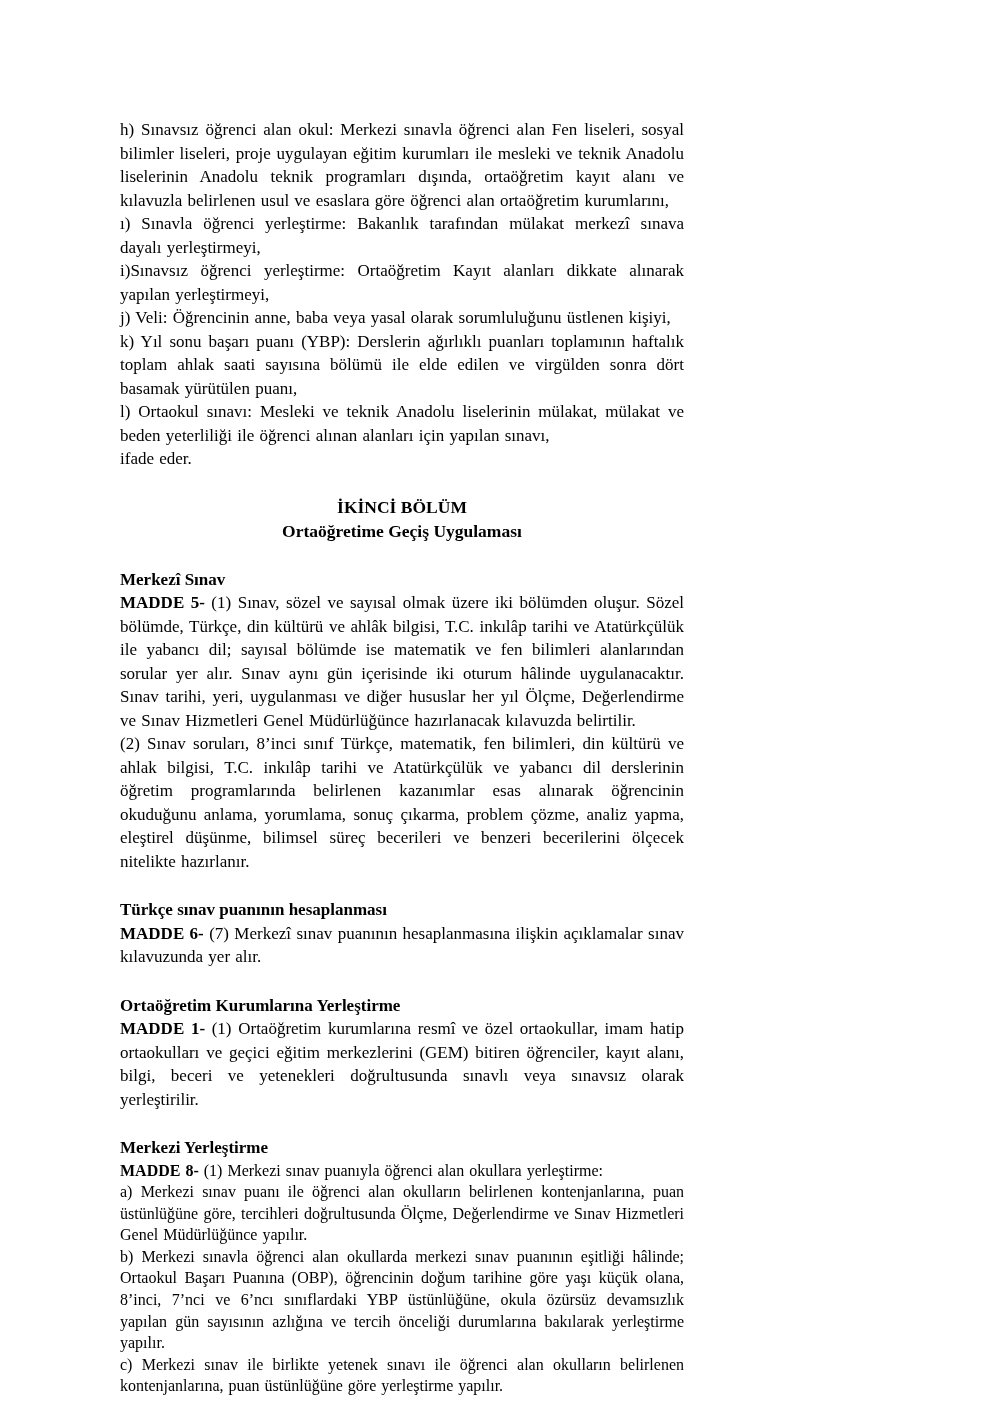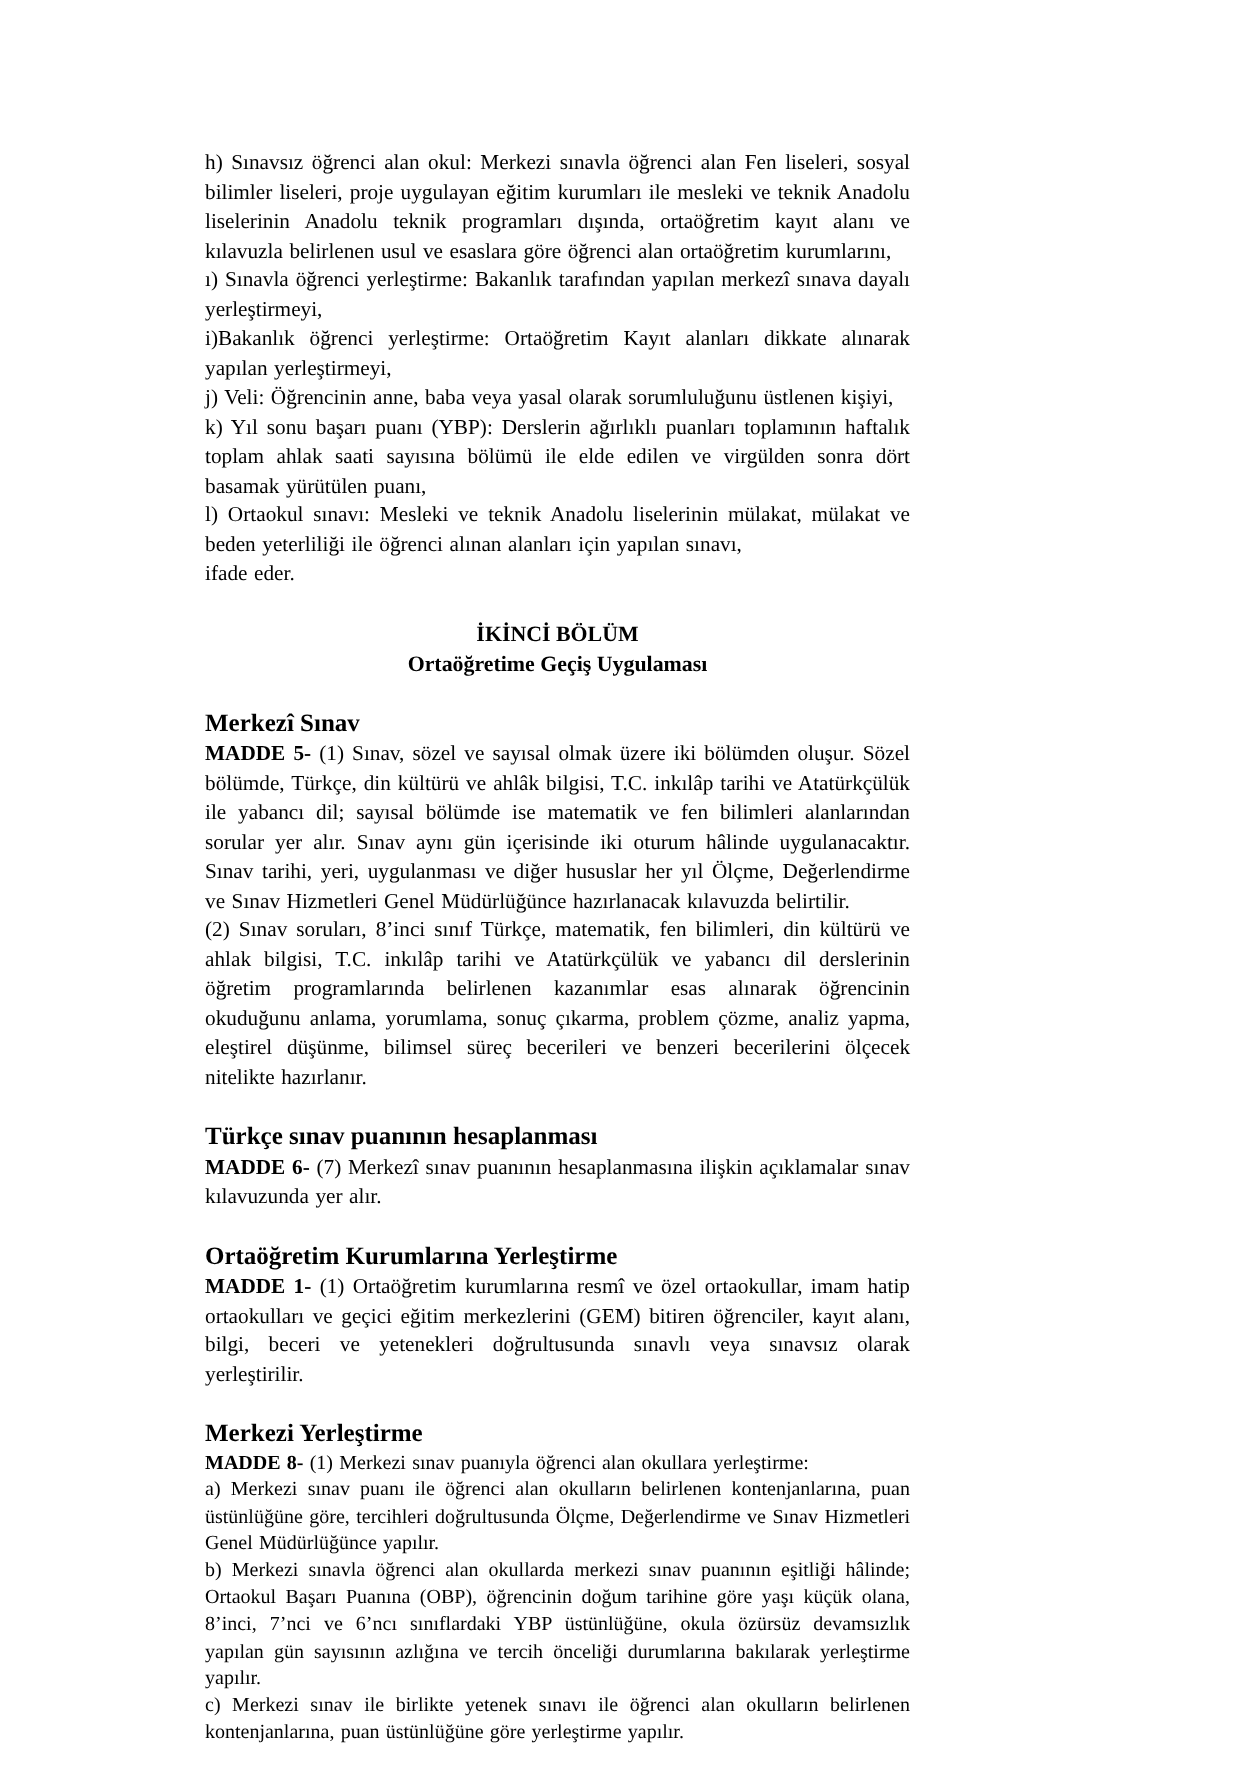--- a/index.html
+++ b/index.html
@@ -13,21 +13,20 @@
     font-family: "Liberation Serif", "DejaVu Serif", serif;
     color: #000000;
     overflow: hidden;
   }
   .page {
     box-sizing: border-box;
     width: 800px;
     height: 1414px;
     padding: 118px 116px 52px 120px;
     background: #ffffff;
-    margin-left: 44px;
   }
   .para {
     margin: 0;
     font-size: 17px;
     line-height: 23.5px;
     text-align: justify;
     word-spacing: 1px;
   }
   .chapter-block {
     margin-top: 24px;
@@ -38,41 +37,41 @@
     font-size: 17.5px;
     line-height: 24px;
     font-weight: bold;
     text-align: center;
   }
   .section {
     margin-top: 25px;
   }
   .section-heading {
     margin: 0;
-    font-size: 20px;
+    font-size: 17px;
     line-height: 23.5px;
     font-weight: bold;
     text-align: left;
   }
   .lead {
     font-weight: bold;
   }
   .tight .para {
     font-size: 16px;
     line-height: 21.6px;
   }
 </style>
 </head>
 <body>
 
 <div class="page">
 
   <p class="para">h) Sınavsız öğrenci alan okul: Merkezi sınavla öğrenci alan Fen liseleri, sosyal bilimler liseleri, proje uygulayan eğitim kurumları ile mesleki ve teknik Anadolu liselerinin Anadolu teknik programları dışında, ortaöğretim kayıt alanı ve kılavuzla belirlenen usul ve esaslara göre öğrenci alan ortaöğretim kurumlarını,</p>
-  <p class="para">ı) Sınavla öğrenci yerleştirme: Bakanlık tarafından yapılan merkezî sınava dayalı yerleştirmeyi,</p>
-  <p class="para">i)Bakanlık öğrenci yerleştirme: Ortaöğretim Kayıt alanları dikkate alınarak yapılan yerleştirmeyi,</p>
+  <p class="para">ı) Sınavla öğrenci yerleştirme: Bakanlık tarafından mülakat merkezî sınava dayalı yerleştirmeyi,</p>
+  <p class="para">i)Sınavsız öğrenci yerleştirme: Ortaöğretim Kayıt alanları dikkate alınarak yapılan yerleştirmeyi,</p>
   <p class="para">j) Veli: Öğrencinin anne, baba veya yasal olarak sorumluluğunu üstlenen kişiyi,</p>
   <p class="para">k) Yıl sonu başarı puanı (YBP): Derslerin ağırlıklı puanları toplamının haftalık toplam ahlak saati sayısına bölümü ile elde edilen ve virgülden sonra dört basamak yürütülen puanı,</p>
   <p class="para">l) Ortaokul sınavı: Mesleki ve teknik Anadolu liselerinin mülakat, mülakat ve beden yeterliliği ile öğrenci alınan alanları için yapılan sınavı,</p>
   <p class="para">ifade eder.</p>
 
   <div class="chapter-block">
     <p class="chapter-title">İKİNCİ BÖLÜM</p>
     <p class="chapter-subtitle">Ortaöğretime Geçiş Uygulaması</p>
   </div>
 

